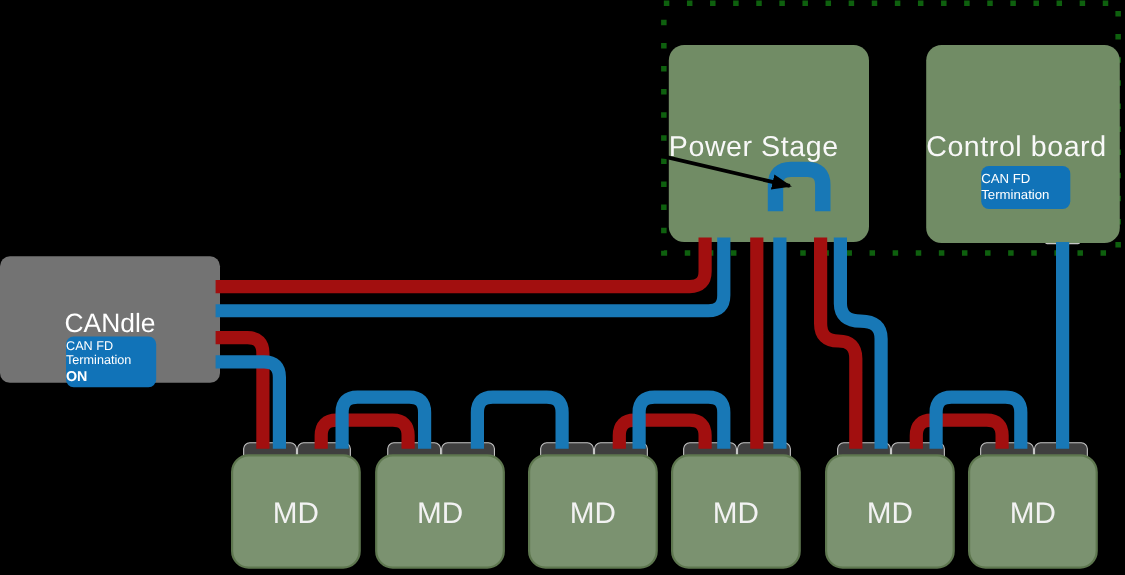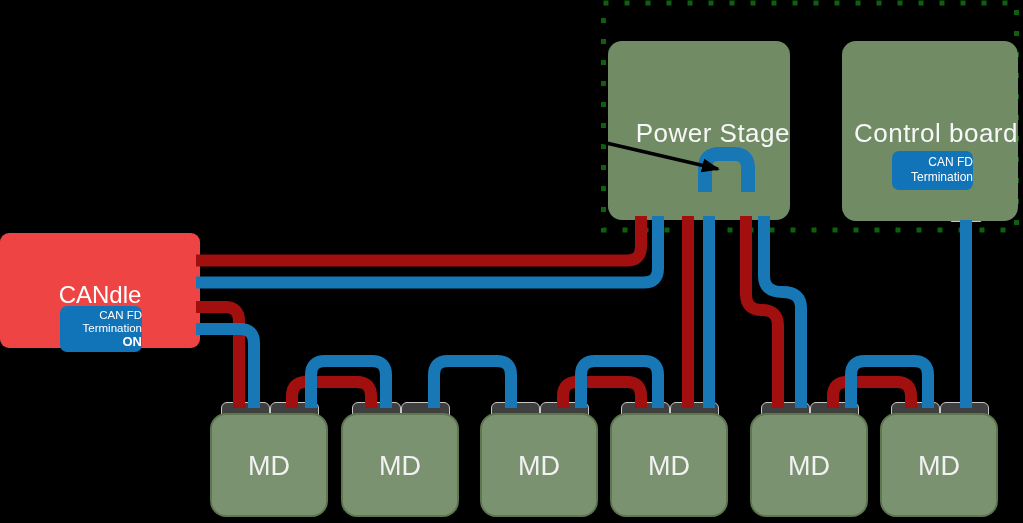--- a/index.html
+++ b/index.html
@@ -12,30 +12,30 @@
   #layer-dash{z-index:0;}
   #layer-boxes{z-index:1;}
   #layer-wires{z-index:2;}
   #layer-conns{z-index:3;}
   #layer-labels{z-index:4;}
   #layer-arrow{z-index:5;}
 
   .box{position:absolute;}
   .ps-box{left:608px;top:41px;width:182px;height:179px;background:#718C65;border-radius:14px;}
   .cb-box{left:830px;top:41px;width:176px;height:180px;background:#718C65;border-radius:14px;margin-left:12px;}
-  .candle-box{left:0px;top:233px;width:200px;height:115px;background:#ef4444;border-radius:9px;}
+  .candle-box{left:0px;top:233px;width:200px;height:115px;background:#737373;border-radius:9px;}
   .md-box{top:413px;width:118px;height:104px;background:#7B9270;border:2px solid #5E774F;border-radius:16px;box-sizing:border-box;}
 
-  .board-title{position:absolute;left:0;right:0;text-align:right;color:#F8F8F8;font-size:26px;letter-spacing:0.5px;}
+  .board-title{position:absolute;left:0;right:0;text-align:left;color:#F8F8F8;font-size:26px;letter-spacing:0.5px;}
   .ps-box .board-title{top:107px;}
   .cb-box .board-title{top:78px;}
   .candle-title{position:absolute;left:0;right:0;top:48px;text-align:center;color:#FFFFFF;font-size:24px;}
   .md-label{position:absolute;left:0;right:0;top:36px;text-align:center;color:#F2F2F2;font-size:27px;}
 
-  .badge{position:absolute;background:#1173B8;border-radius:7px;color:#FFFFFF;text-align:right;}
+  .badge{position:absolute;background:#1173B8;border-radius:7px;color:#FFFFFF;text-align:left;}
   .candle-badge{left:60px;top:73px;width:82px;padding:3px 0 4px 0;font-size:11.5px;line-height:13px;}
   .cb-badge{left:50px;top:110px;width:81px;padding:4px 0 5px 0;font-size:12px;line-height:15px;}
   .badge .bold{font-weight:bold;font-size:13px;}
 
   .conn{position:absolute;background:#3F3F3F;border:1.5px solid #C6C6C6;border-radius:6px;box-sizing:border-box;}
   .conn.candle-conn{background:#454545;border-radius:7px;}
   .conn.small{border-radius:2px;}
 
   .wlabel{position:absolute;color:#FFFFFF;font-size:10.5px;transform:translate(-50%,-50%);white-space:nowrap;}
   .wlabel.vert{writing-mode:vertical-rl;}

